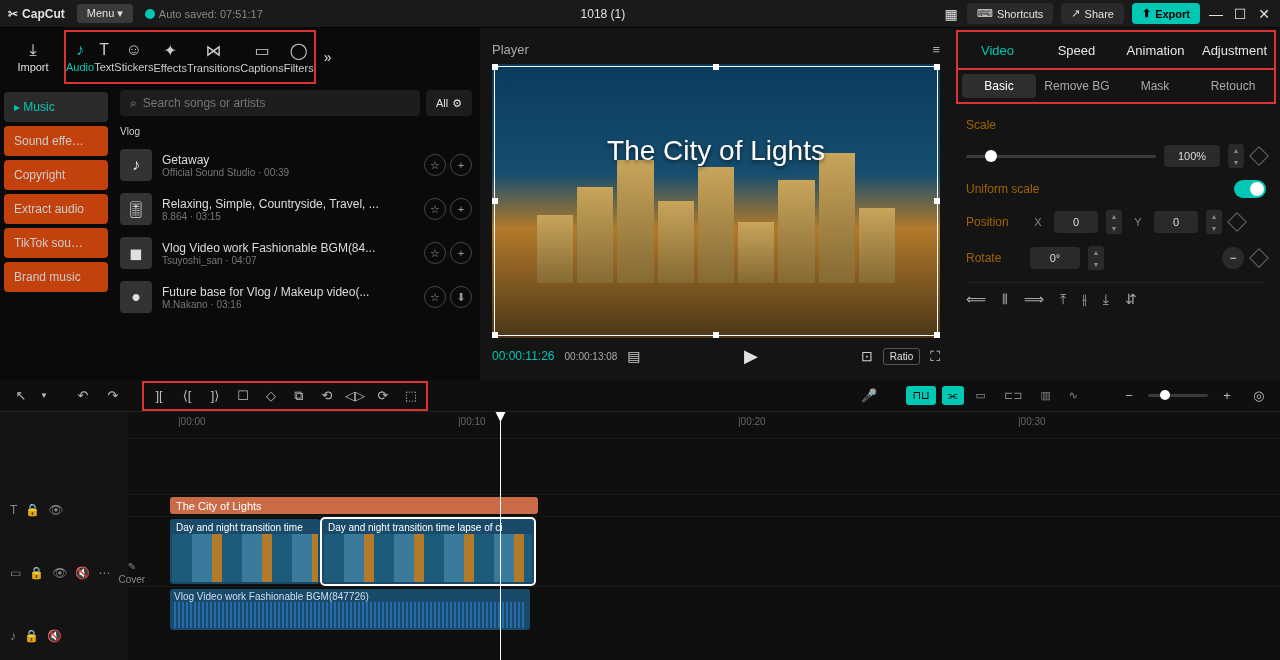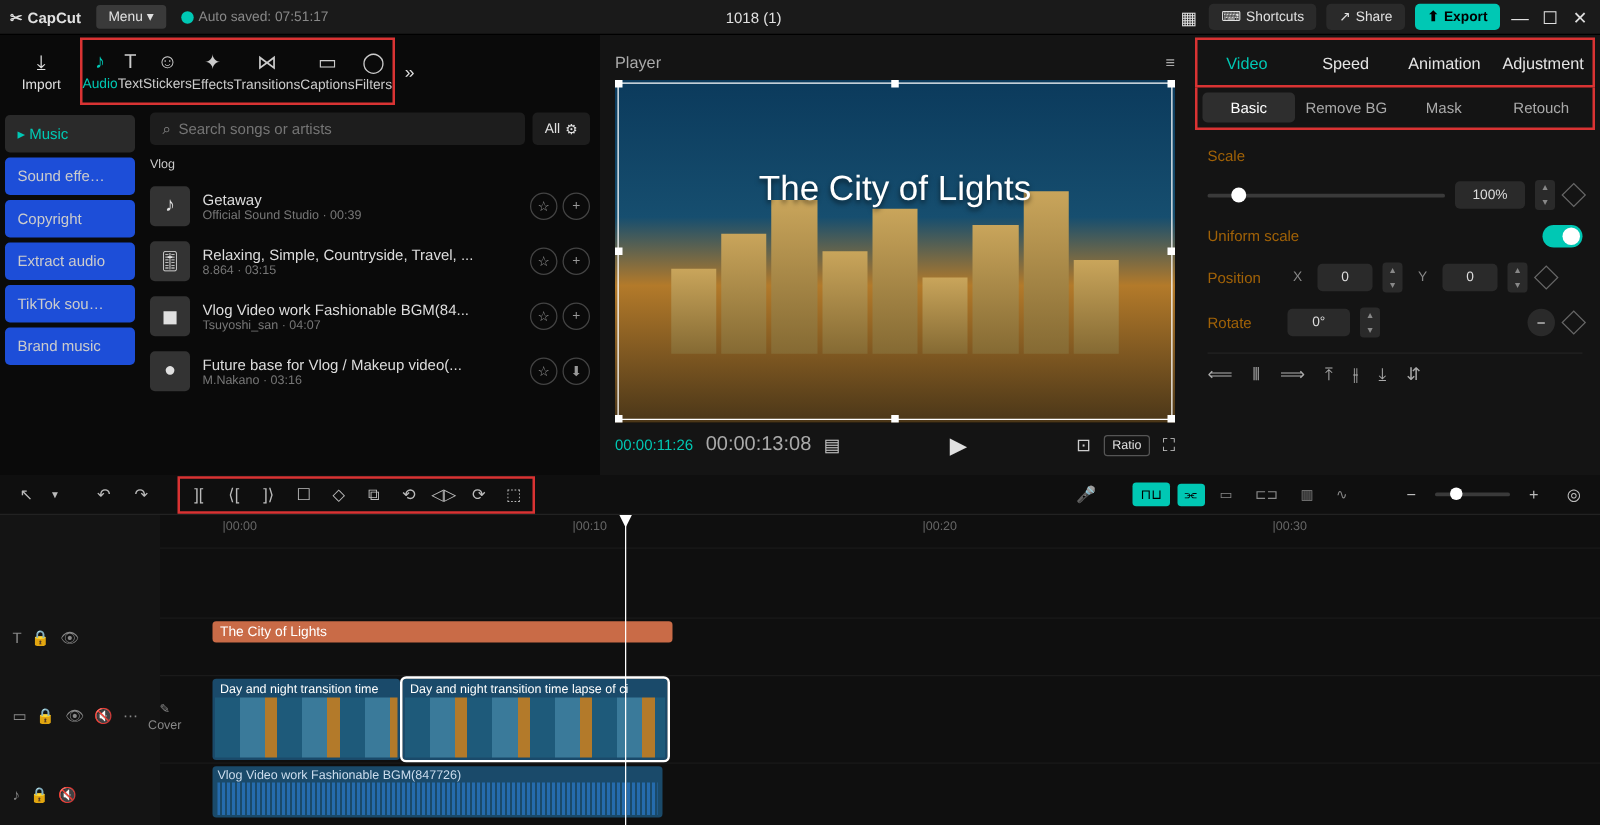--- a/index.html
+++ b/index.html
@@ -22,21 +22,21 @@
 .media-tab { flex: 1; display: flex; flex-direction: column; align-items: center; justify-content: center; gap: 2px; cursor: pointer; font-size: 11px; color: #ccc; }
 .media-tab.active { color: #00c8b4; }
 .media-tab .icon { font-size: 16px; }
 .media-tabs .expand { position: absolute; right: -18px; top: 50%; transform: translateY(-50%); font-size: 14px; cursor: pointer; }
 .import-tab { width: 58px; display: flex; flex-direction: column; align-items: center; justify-content: center; gap: 2px; font-size: 11px; cursor: pointer; margin: 2px 0 2px 4px; height: 54px; }
 .import-tab .icon { font-size: 16px; }
 .tabs-row { display: flex; }
 
 .media-body { display: flex; flex: 1; overflow: hidden; }
 .side-cats { width: 112px; display: flex; flex-direction: column; padding: 6px 4px; gap: 4px; }
-.side-cat { padding: 8px 10px; background: #1d4ed8; border-radius: 4px; font-size: 12px; cursor: pointer; color: #ccc; overflow: hidden; text-overflow: ellipsis; white-space: nowrap; }
+.side-cat { padding: 8px 10px; background: #c2410c; border-radius: 4px; font-size: 12px; cursor: pointer; color: #ccc; overflow: hidden; text-overflow: ellipsis; white-space: nowrap; }
 .side-cat.active { background: #2a2a2a; color: #00c8b4; }
 .side-cat.active::before { content: "▸ "; color: #00c8b4; }
 
 .media-list { flex: 1; padding: 4px 8px; overflow-y: auto; }
 .search-row { display: flex; gap: 6px; margin-bottom: 10px; }
 .search-box { flex: 1; background: #1d1d1d; border-radius: 4px; padding: 6px 10px; display: flex; align-items: center; gap: 6px; color: #888; }
 .search-box input { background: transparent; border: none; outline: none; color: #ccc; flex: 1; font-size: 12px; }
 .filter-btn { background: #1d1d1d; border-radius: 4px; padding: 6px 10px; font-size: 11px; cursor: pointer; display: flex; align-items: center; gap: 4px; }
 .section-title { font-size: 10px; color: #ccc; margin: 6px 0; }
 .track-item { display: flex; align-items: center; gap: 10px; padding: 6px 0; }
@@ -56,21 +56,21 @@
 .selection-handles .h { position: absolute; width: 6px; height: 6px; background: #fff; }
 .h.tl { top: -3px; left: -3px; } .h.tr { top: -3px; right: -3px; }
 .h.bl { bottom: -3px; left: -3px; } .h.br { bottom: -3px; right: -3px; }
 .h.tm { top: -3px; left: calc(50% - 3px); } .h.bm { bottom: -3px; left: calc(50% - 3px); }
 .h.ml { top: calc(50% - 3px); left: -3px; } .h.mr { top: calc(50% - 3px); right: -3px; }
 .builds { position: absolute; inset: 30% 10% 20% 10%; display: flex; align-items: flex-end; gap: 4px; }
 .builds div { flex: 1; background: linear-gradient(#c9a55b, #856a33); }
 
 .player-controls { height: 36px; display: flex; align-items: center; gap: 10px; }
 .time-display { color: #00c8b4; font-size: 12px; }
-.time-total { color: #aaa; font-size: 16px; }
+.time-total { color: #aaa; font-size: 10px; }
 .pc-spacer { flex: 1; }
 .pc-btn { cursor: pointer; color: #ccc; font-size: 14px; }
 .play-btn { font-size: 18px; cursor: pointer; }
 .ratio-btn { border: 1px solid #555; padding: 2px 6px; border-radius: 3px; font-size: 10px; cursor: pointer; }
 
 .right-panel { width: 328px; background: #141414; display: flex; flex-direction: column; }
 .prop-tabs { display: flex; height: 40px; border: 2px solid #d93333; margin: 2px 4px 0 4px; }
 .prop-tab { flex: 1; display: flex; align-items: center; justify-content: center; font-size: 13px; cursor: pointer; color: #e5e5e5; }
 .prop-tab.active { color: #00c8b4; }
 .sub-tabs { display: flex; height: 34px; border: 2px solid #d93333; border-top: none; margin: 0 4px 4px 4px; padding: 4px; gap: 4px; }
@@ -113,21 +113,21 @@
 
 .tl-tracks { flex: 1; position: relative; overflow: hidden; }
 .tl-ruler { height: 26px; position: relative; color: #666; font-size: 10px; }
 .tl-ruler .tick { position: absolute; top: 4px; }
 .playhead { position: absolute; top: 0; bottom: 0; width: 1px; background: #fff; z-index: 10; }
 .playhead::before { content: ""; position: absolute; top: -1px; left: -5px; width: 11px; height: 11px; background: #fff; clip-path: polygon(0 0, 100% 0, 50% 100%); }
 
 .tl-lane { position: relative; border-top: 1px solid #1a1a1a; }
 .lane-spacer { height: 56px; }
 .lane1 { height: 22px; }
-.lane2 { height: 70px; margin-top: 24px; }
+.lane2 { height: 70px; }
 .lane3 { height: 46px; }
 .clip { position: absolute; top: 2px; bottom: 2px; border-radius: 3px; overflow: hidden; display: flex; align-items: center; padding: 0 6px; font-size: 11px; }
 .clip-text { background: #c96b47; color: #fff; }
 .clip-video { background: #1a4a6a; color: #fff; flex-direction: column; align-items: flex-start; padding: 2px; }
 .clip-video .label { font-size: 10px; padding: 1px 4px; white-space: nowrap; overflow: hidden; text-overflow: ellipsis; width: 100%; }
 .clip-video .thumbs { flex: 1; width: 100%; background: repeating-linear-gradient(90deg, #1e5a7a 0 20px, #3a7a9a 20px 40px, #b37a2a 40px 50px); }
 .clip-video.selected { outline: 2px solid #fff; }
 .clip-audio { background: #1a4a6a; flex-direction: column; align-items: flex-start; padding: 2px 4px; }
 .clip-audio .label { font-size: 10px; color: #cde; }
 .clip-audio .wave { flex: 1; width: 100%; background: repeating-linear-gradient(90deg, #2a7aca 0 2px, transparent 2px 4px); opacity: 0.7; }

